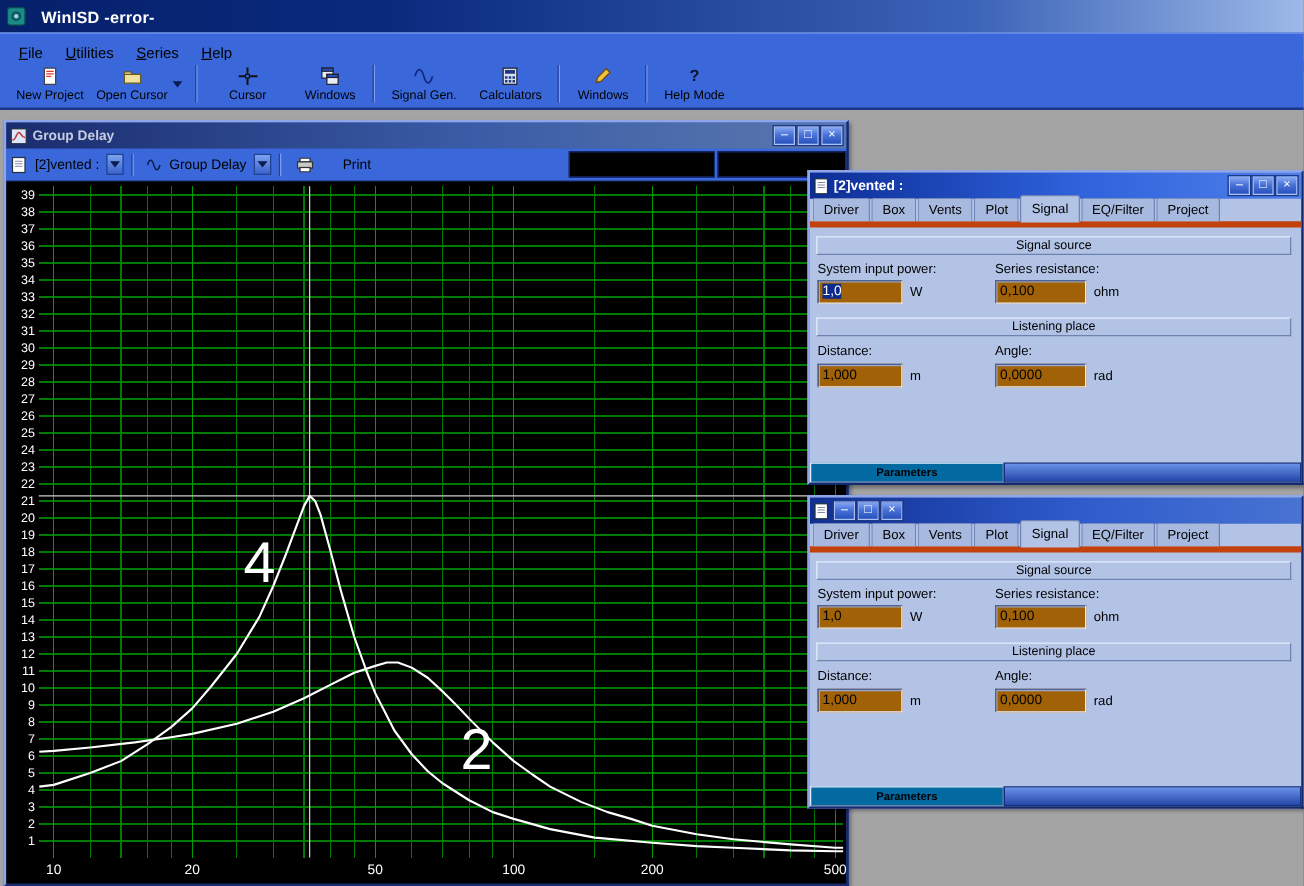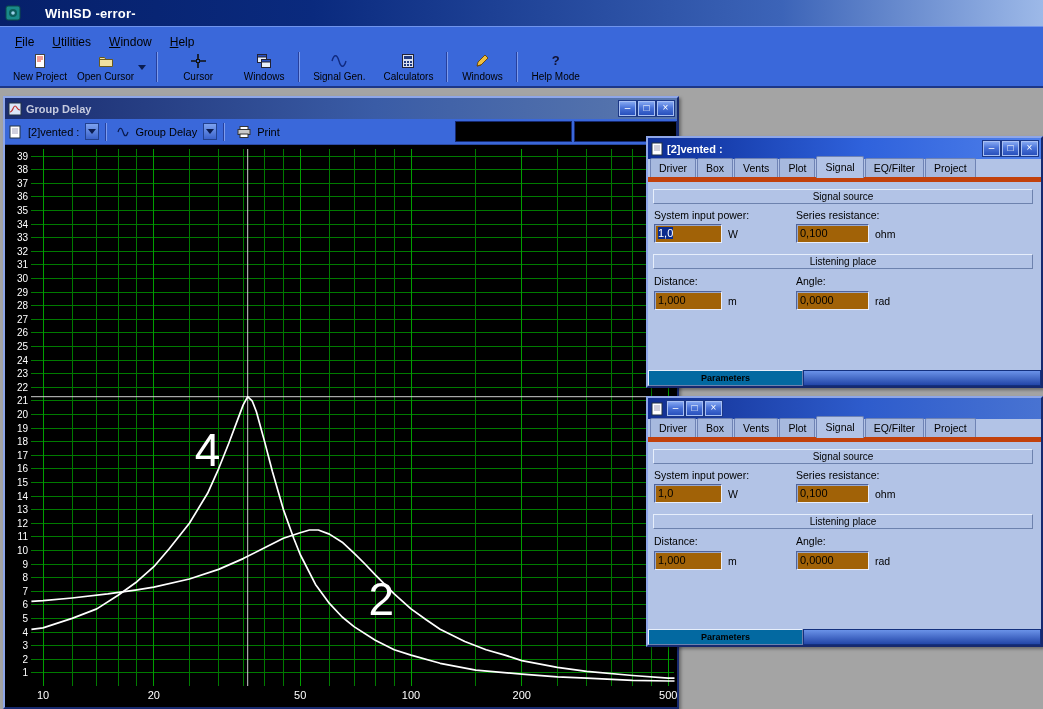--- a/index.html
+++ b/index.html
@@ -1,21 +1,21 @@
 <!DOCTYPE html>
 <html><head>
 <meta charset="utf-8">
 <style>
 *{margin:0;padding:0;box-sizing:border-box}
 html,body{width:1043px;height:709px}
 body{font-family:"Liberation Sans",sans-serif;background:#9f9f9f;overflow:hidden;position:relative}
 .screen{position:absolute;inset:0;background:#a4a4a4}
 
 
-.main-titlebar{position:absolute;left:0;top:0;width:100%;height:26px;background:linear-gradient(90deg,#06206a 0%,#0a2a7e 30%,#3c64b8 75%,#9db9e8 100%);display:flex;align-items:center;padding:0 5px;gap:24px}
+.main-titlebar{position:absolute;left:0;top:0;width:100%;height:26px;background:linear-gradient(90deg,#06206a 0%,#0a2a7e 30%,#3c64b8 75%,#9db9e8 100%);display:flex;align-items:center;padding:0 5px;gap:12px}
 .main-title{color:#fff;font-weight:bold;font-size:13px;letter-spacing:.2px}
 .menubar{position:absolute;left:0;top:26px;width:100%;height:32px;background:#3a68da;border-top:1px solid #6f94ec;border-bottom:1px solid #27409c;display:flex;align-items:center;padding-left:6px}
 .menu-item{font-size:12px;color:#000;padding:3px 9px;cursor:default}
 .menu-item::first-letter{text-decoration:underline}
 .toolbar{position:absolute;left:0;top:48px;width:100%;height:40px;background:#3a68da;border-bottom:2px solid #1d3787;display:flex;align-items:center;padding-left:8px}
 .tb-btn{display:flex;flex-direction:column;align-items:center;justify-content:center;gap:2px;min-width:52px;height:36px;padding:0 5px;color:#000}
 .tb-lbl{font-size:10px;white-space:nowrap}
 .tb-ico{height:16px;display:flex;align-items:center}
 .tb-drop{width:13px;height:34px;display:flex;align-items:center;justify-content:center;margin-left:-4px}
 .tb-sep{width:2px;height:30px;margin:0 8px;border-left:1px solid #27409c;border-right:1px solid #7d9cee}
@@ -30,21 +30,21 @@
 .win-btn{width:17px;height:15px;background:linear-gradient(180deg,#84a7f2 0%,#4a73d8 45%,#2850bc 100%);border:1px solid #a8c0f4;outline:1px solid #1c3886;color:#fff;font-size:10px;line-height:12px;text-align:center;cursor:default}
 
 
 #gd-win{left:3px;top:96px;width:676px;height:613px;background:#3a68da}
 #gd-win .win-titlebar{background:linear-gradient(90deg,#1a2c6e,#3a5ca6 55%,#5a78ae)}
 #gd-win .win-title{color:#c6cbdf}
 .gd-toolbar{height:26px;background:#3a68da;border-bottom:1px solid #2c4aa4;display:flex;align-items:center;gap:3px;padding:0 4px;position:relative;flex:0 0 auto}
 .gd-combo{display:flex;align-items:center;gap:4px;height:20px;padding-left:4px;font-size:11px;color:#000}
 .combo-arrow{width:14px;height:17px;margin-left:2px;background:linear-gradient(180deg,#7da2f0,#3a63cc);border:1px solid #22418f;display:flex;align-items:center;justify-content:center}
 .gd-sep{width:2px;height:18px;margin:0 3px;border-left:1px solid #27409c;border-right:1px solid #7d9cee}
-.gd-print{display:flex;align-items:center;gap:6px;font-size:11px;color:#000;padding:0 6px}
+.gd-print{display:flex;align-items:center;gap:23px;font-size:11px;color:#000;padding:0 6px}
 .gd-readout{position:absolute;top:2px;height:21px;background:#000;border:1px solid #16296f}
 #gd-readout1{left:450px;width:117px}
 #gd-readout2{left:569px;width:103px}
 .gd-chart{flex:1;background:#000;position:relative}
 .gd-chart svg{display:block}
 
 
 #v2-win{left:646px;top:136px;width:397px;height:252px;background:#b2c3e6}
 #v4-win{left:646px;top:396px;width:397px;height:251px;background:#b2c3e6}
 #v2-win .win-titlebar{background:linear-gradient(90deg,#0c2d96,#2f62dc 55%,#4f80ea)}
@@ -76,21 +76,21 @@
           <circle cx="8" cy="8" r="4" fill="#0c5c5c"></circle>
           <circle cx="8" cy="8" r="1.8" fill="#9bd0e8"></circle>
         </svg>
     </span>
     <span class="main-title">WinISD -error-</span>
   </div>
 
   <div class="menubar">
     <span class="menu-item">File</span>
     <span class="menu-item">Utilities</span>
-    <span class="menu-item">Window</span>
+    <span class="menu-item">Series</span>
     <span class="menu-item">Help</span>
   </div>
 
   <div class="toolbar">
     <div class="tb-btn">
       <span class="tb-ico">
         <svg width="16" height="16" viewBox="0 0 16 16">
             <rect x="3.5" y="1.5" width="9" height="13" fill="#fff" stroke="#444"></rect>
             <path d="M5 4h6M5 6h6M5 8h4" stroke="#e23a2e" stroke-width="1" fill="none"></path>
           </svg>

